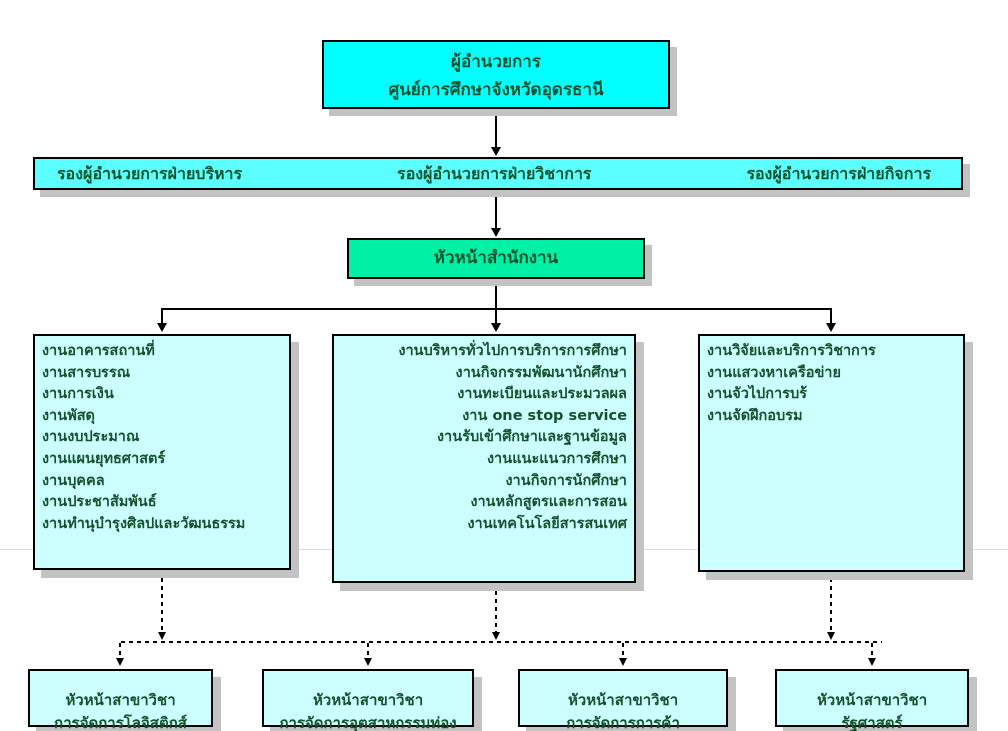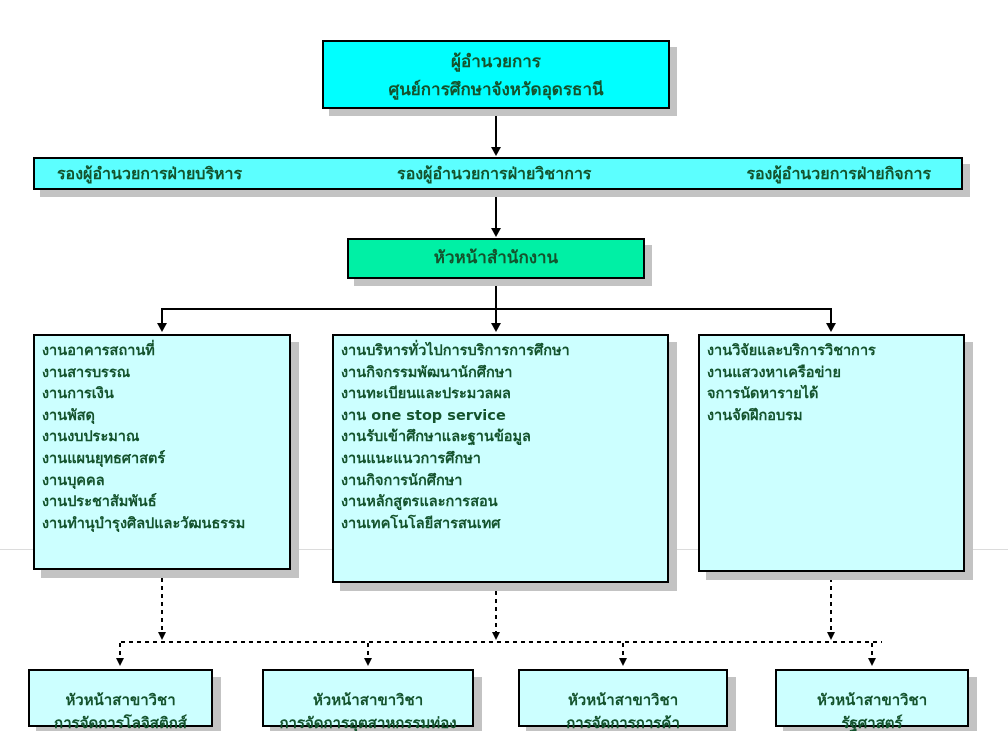--- a/index.html
+++ b/index.html
@@ -70,36 +70,36 @@
     <div class="li">งานสารบรรณ</div>
     <div class="li">งานการเงิน</div>
     <div class="li">งานพัสดุ</div>
     <div class="li">งานงบประมาณ</div>
     <div class="li">งานแผนยุทธศาสตร์</div>
     <div class="li">งานบุคคล</div>
     <div class="li">งานประชาสัมพันธ์</div>
     <div class="li">งานทำนุบำรุงศิลปและวัฒนธรรม</div>
   </div>
 
-  <div class="box palebox listbox" style="left:332px;top:322px;width:337px;height:249px;">
+  <div class="box palebox listbox" style="left:332px;top:322px;width:304px;height:249px;text-align:right;">
     <div class="li">งานบริหารทั่วไปการบริการการศึกษา</div>
     <div class="li">งานกิจกรรมพัฒนานักศึกษา</div>
     <div class="li">งานทะเบียนและประมวลผล</div>
     <div class="li">งาน one stop service</div>
     <div class="li">งานรับเข้าศึกษาและฐานข้อมูล</div>
     <div class="li">งานแนะแนวการศึกษา</div>
     <div class="li">งานกิจการนักศึกษา</div>
     <div class="li">งานหลักสูตรและการสอน</div>
     <div class="li">งานเทคโนโลยีสารสนเทศ</div>
   </div>
 
   <div class="box palebox listbox" style="left:698px;top:322px;width:267px;height:238px;">
     <div class="li">งานวิจัยและบริการวิชาการ</div>
     <div class="li">งานแสวงหาเครือข่าย</div>
-    <div class="li">จการนัดหารายได้</div>
+    <div class="li">งานจัวไปการบร้</div>
     <div class="li">งานจัดฝึกอบรม</div>
   </div>
 
   <div class="vdash" style="left:161px;top:558px;height:62px;"></div>
   <div class="arrs" style="left:158px;top:620px;"></div>
   <div class="vdash" style="left:495px;top:571px;height:49px;"></div>
   <div class="arrs" style="left:492px;top:620px;"></div>
   <div class="vdash" style="left:830px;top:558px;height:62px;"></div>
   <div class="arrs" style="left:827px;top:620px;"></div>
 

